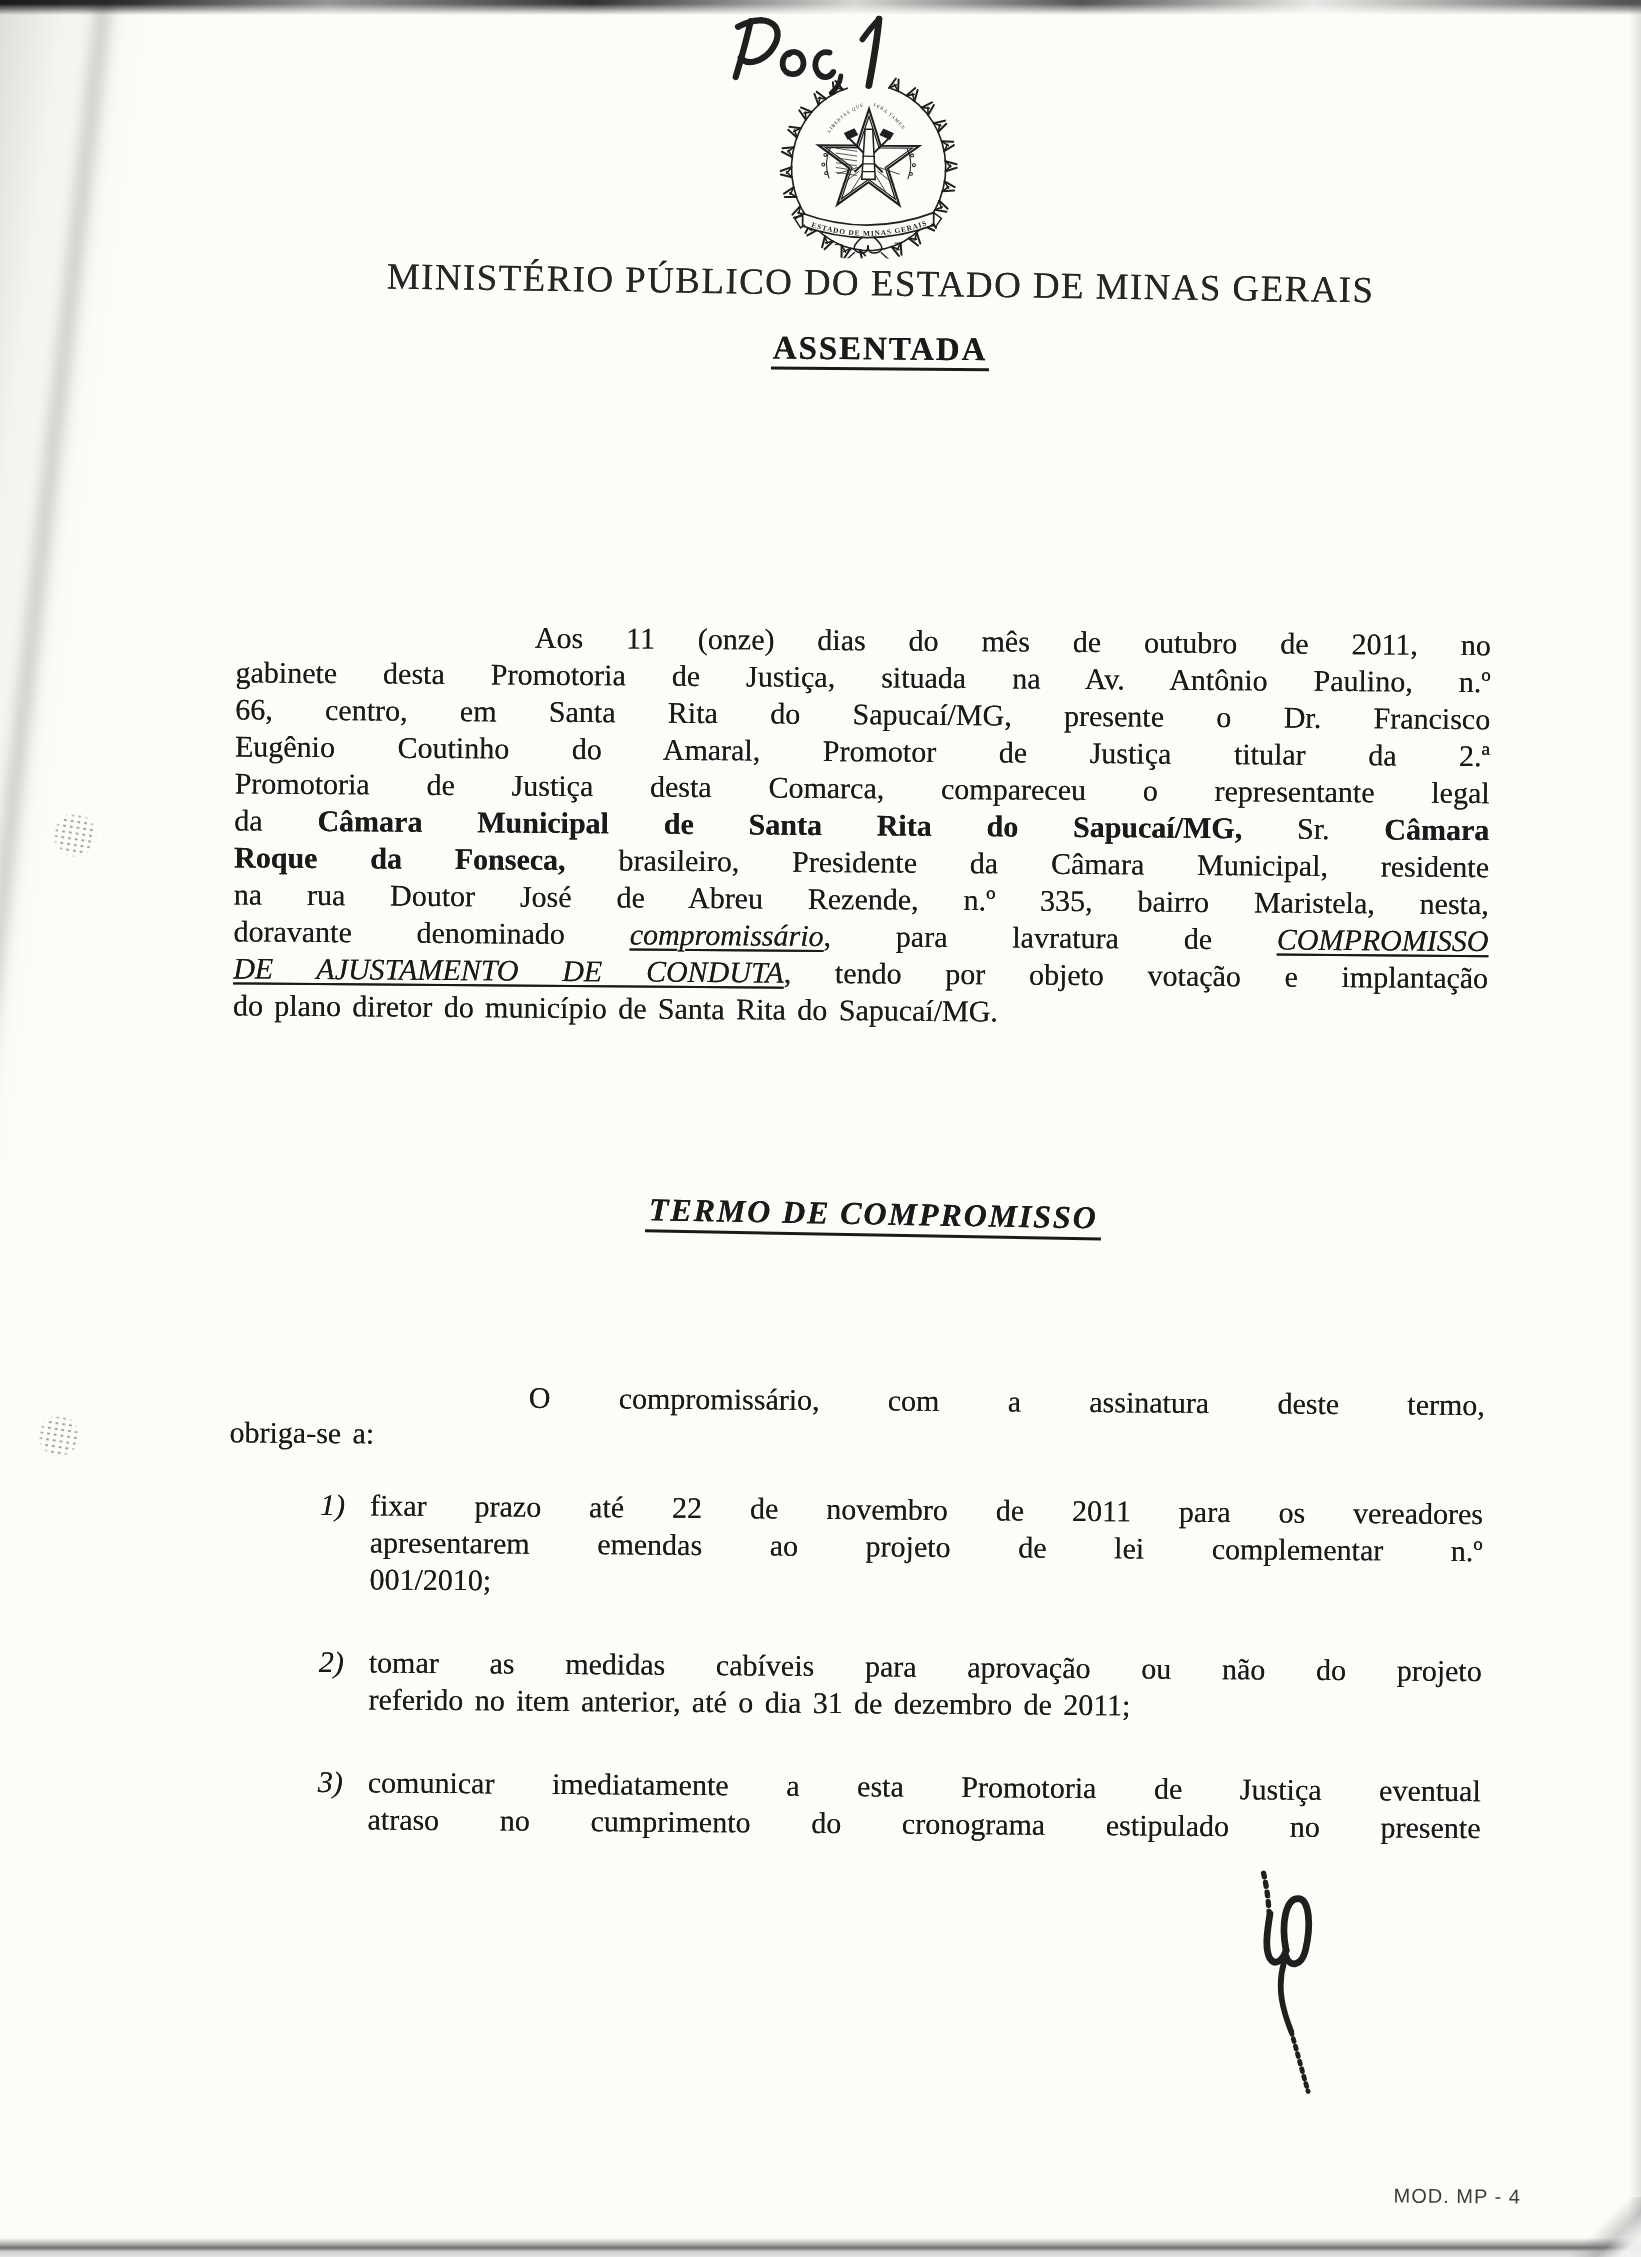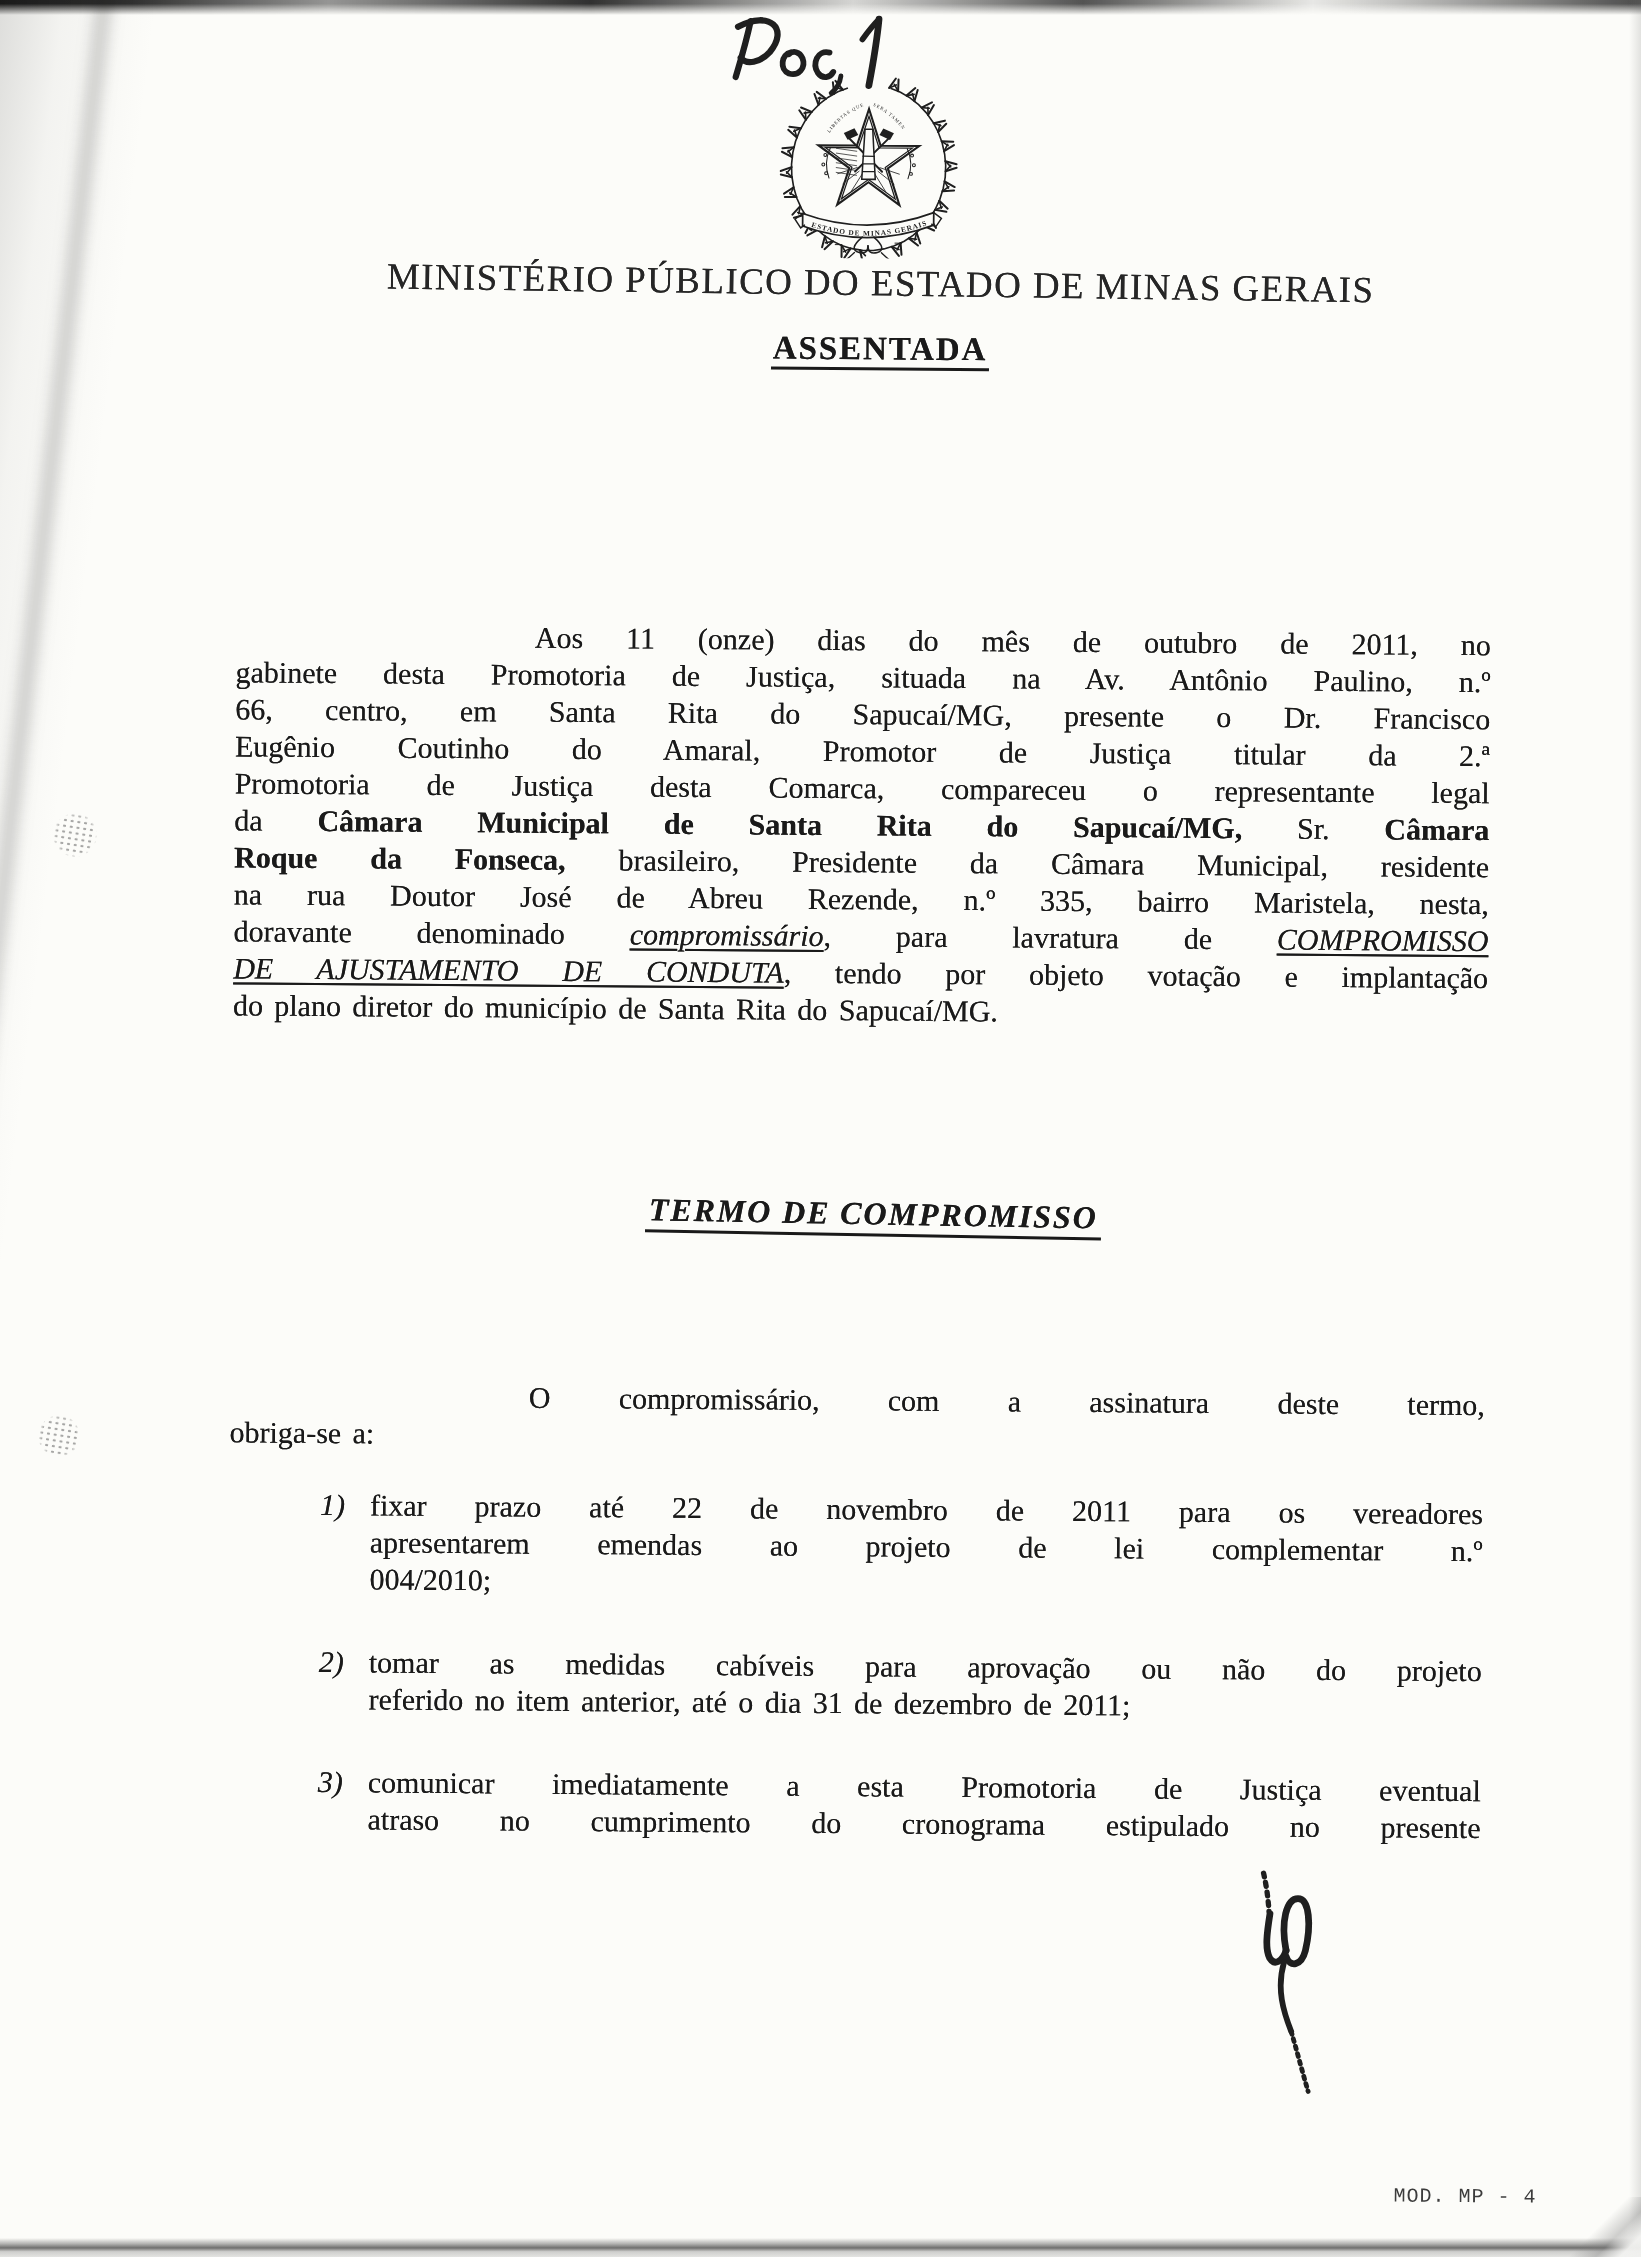--- a/index.html
+++ b/index.html
@@ -54,21 +54,21 @@
   .section-heading{position:absolute;left:232px;top:1195px;width:1284px;text-align:center;transform:rotate(.6deg);}
   .section-heading span{font-weight:bold;font-style:italic;font-size:32px;letter-spacing:1.9px;
     border-bottom:3.9px solid #1a1a1a;padding:0 3.9px 1.9px 3.9px;}
   #intro{top:1381px;}
   #obligations{position:absolute;left:323px;top:1490px;width:1163px;font-size:30px;word-spacing:3.9px;}
   .obligation{display:flex;margin-bottom:46px;}
   .ob-num{flex:0 0 50px;font-style:italic;line-height:37px;}
   .ob-text{flex:1;}
   
   .signature-svg{position:absolute;left:1244px;top:1862px;}
-  .form-code{position:absolute;left:1402px;top:2180px;font-family:Liberation Mono, monospace;
+  .form-code{position:absolute;left:1402px;top:2180px;font-family:Liberation Sans, sans-serif;
     font-size:20px;letter-spacing:1px;color:#3c3c3c;}
   svg .ln{stroke:#1f1f1f;fill:none;stroke-linecap:round;}
 </style>
 </head>
 <body>
 
 <div id="scan-page">
 
   <div class="fold-shadow"></div>
   <div class="crease-shadow"></div>
@@ -274,21 +274,21 @@
         <div class="tline stretch ind"><span>O compromissário, com a assinatura deste termo,</span></div>
         <div class="tline"><span>obriga-se a:</span></div>
       </div>
 
     <div id="obligations" class="ink">
         <div class="obligation">
           <span class="ob-num">1)</span>
           <div class="ob-text">
             <div class="tline stretch"><span>fixar prazo até 22 de novembro de 2011 para os vereadores</span></div>
             <div class="tline stretch"><span>apresentarem emendas ao projeto de lei complementar n.º</span></div>
-            <div class="tline"><span>004/2010;</span></div>
+            <div class="tline"><span>001/2010;</span></div>
           </div>
         </div>
         <div class="obligation">
           <span class="ob-num">2)</span>
           <div class="ob-text">
             <div class="tline stretch"><span>tomar as medidas cabíveis para aprovação ou não do projeto</span></div>
             <div class="tline"><span>referido no item anterior, até o dia 31 de dezembro de 2011;</span></div>
           </div>
         </div>
         <div class="obligation">

